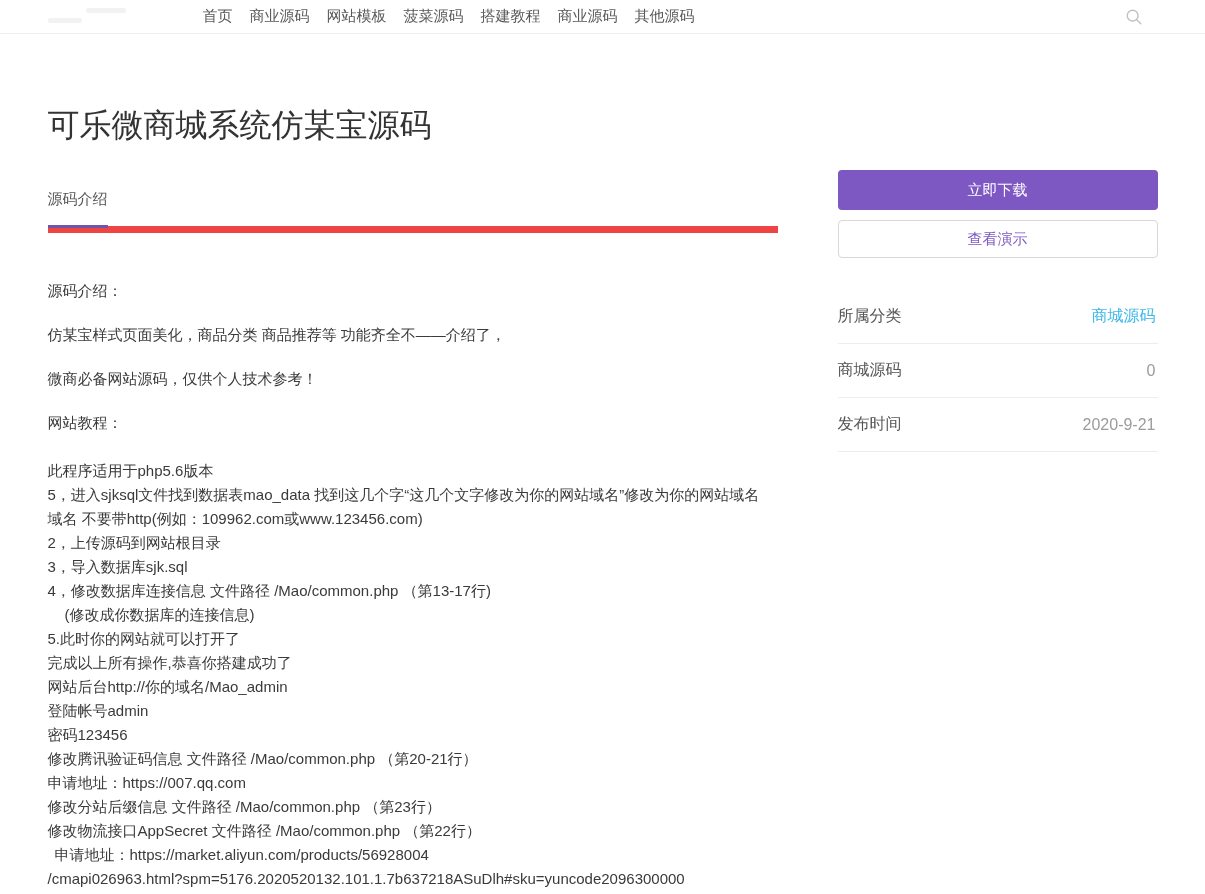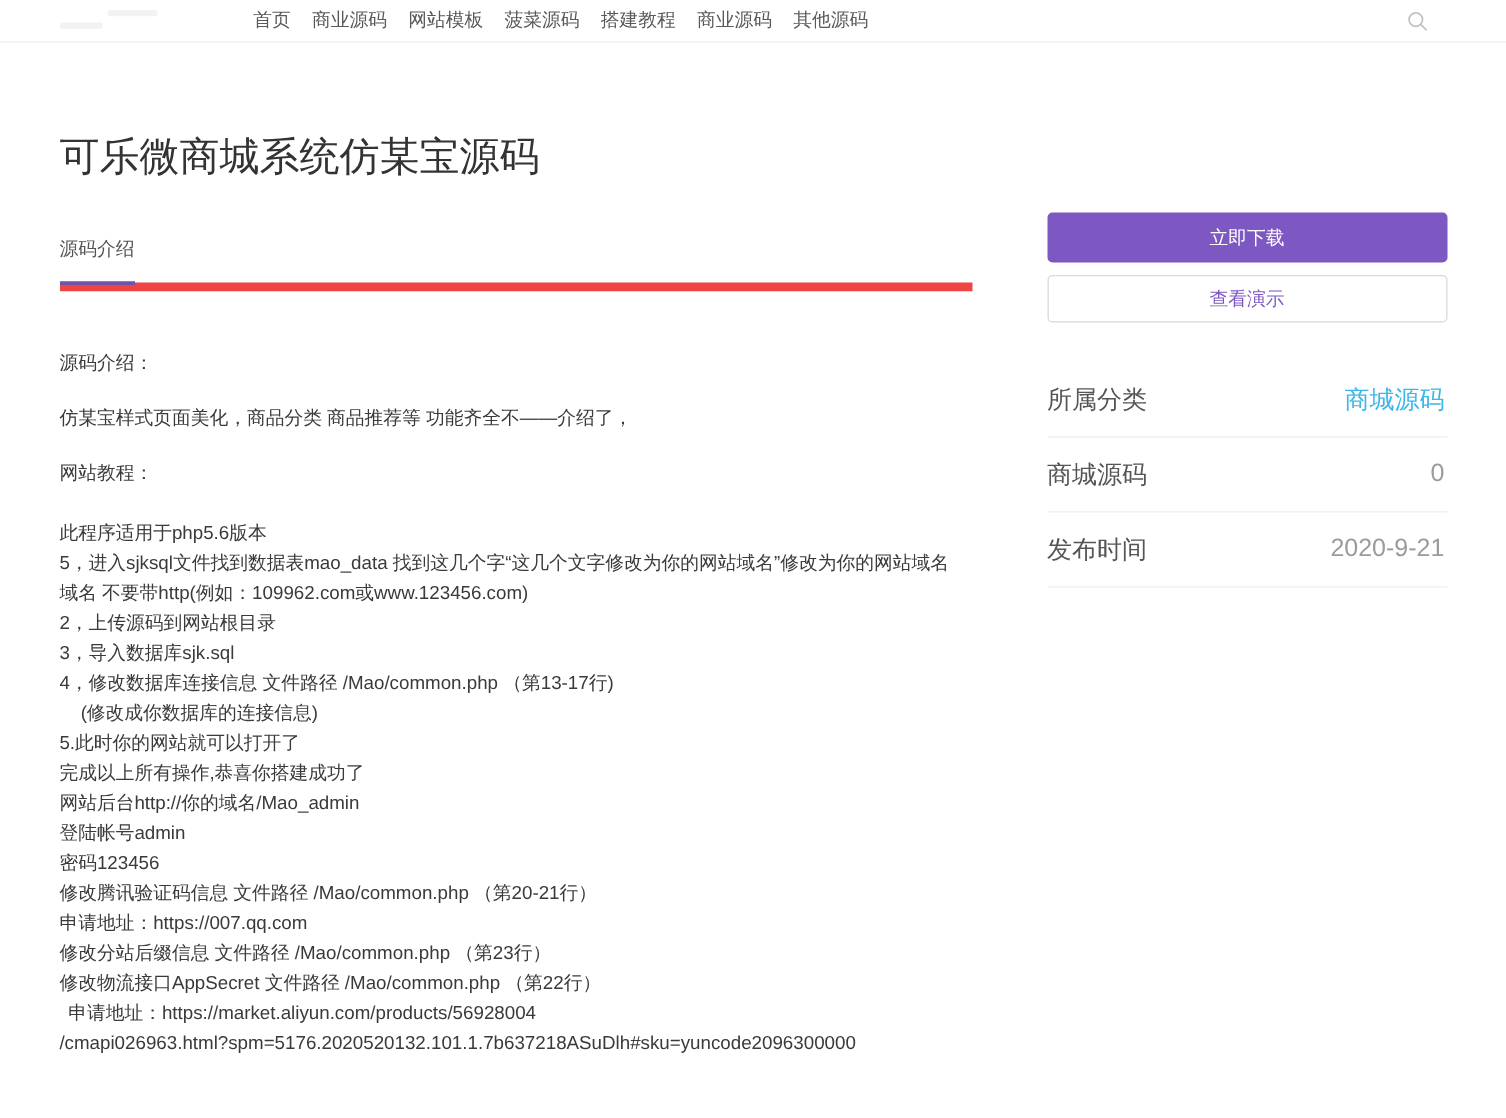--- a/index.html
+++ b/index.html
@@ -139,21 +139,21 @@
     border: 1px solid #d8d8d8;
     color: #7d57c2;
   }
   .meta-list { margin-top: 32px; }
   .meta-row {
     display: flex;
     align-items: center;
     justify-content: space-between;
     padding: 16px 2px 16px 0;
     border-bottom: 1px solid #ededed;
-    font-size: 20px;
+    font-size: 16px;
   }
   .meta-label { color: #555; }
   .meta-value { color: #9b9b9b; }
   .meta-link  { color: #3bb7e8; cursor: pointer; text-decoration: none; }
 </style>
 </head>
 <body>
 
 <header class="site-header">
   <div class="header-inner">
@@ -184,20 +184,21 @@
   <div class="content-col">
     <h1 class="page-title">可乐微商城系统仿某宝源码</h1>
 
     <div class="tabbar">
       <span class="tab">源码介绍</span>
     </div>
 
     <div class="article">
       <p class="intro-line">源码介绍：</p>
       <p class="intro-line">仿某宝样式页面美化，商品分类 商品推荐等 功能齐全不——介绍了，</p>
+      <p class="intro-line">微商必备网站源码，仅供个人技术参考！</p>
       <p class="intro-line">网站教程：</p>
 
       <div class="steps">
         <div class="step-line">此程序适用于php5.6版本</div>
         <div class="step-line">5，进入sjksql文件找到数据表mao_data 找到这几个字“这几个文字修改为你的网站域名”修改为你的网站域名</div>
         <div class="step-line">域名 不要带http(例如：109962.com或www.123456.com)</div>
         <div class="step-line">2，上传源码到网站根目录</div>
         <div class="step-line">3，导入数据库sjk.sql</div>
         <div class="step-line">4，修改数据库连接信息 文件路径 /Mao/common.php （第13-17行)</div>
         <div class="step-line indent">(修改成你数据库的连接信息)</div>

